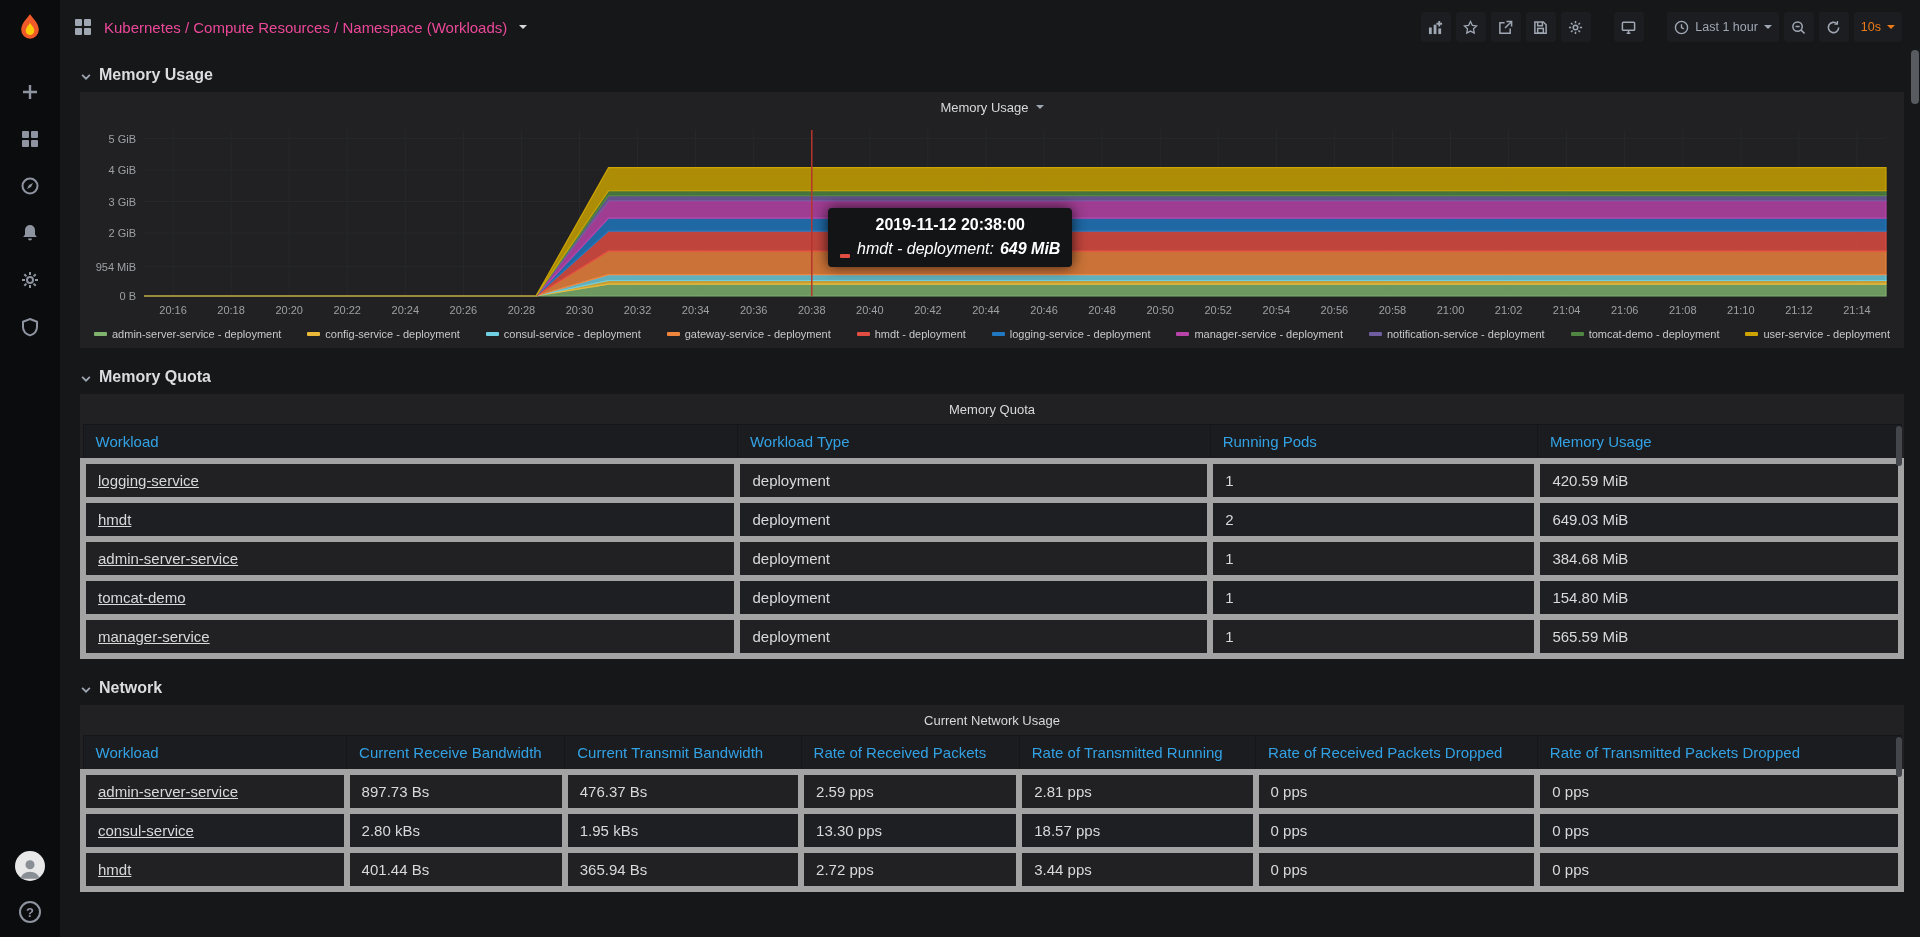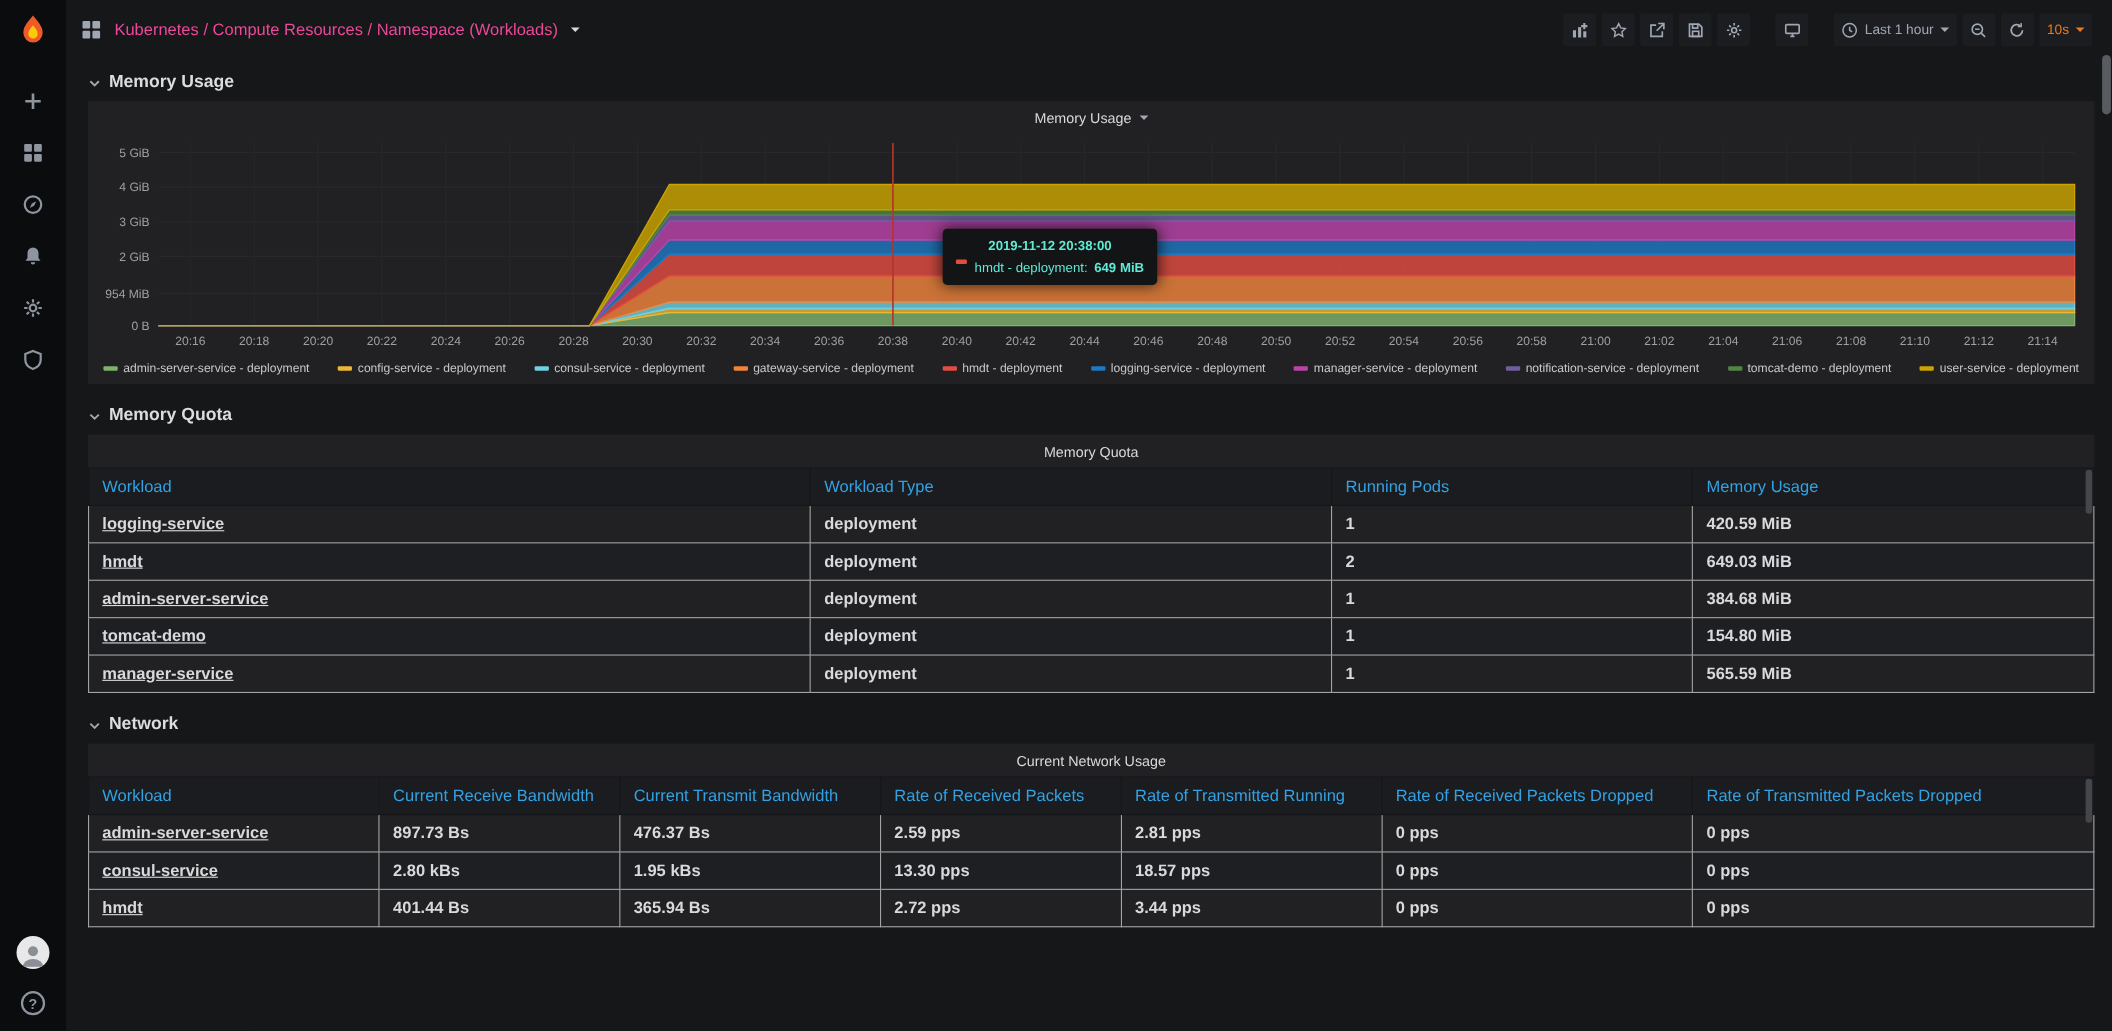--- a/index.html
+++ b/index.html
@@ -28,21 +28,21 @@
   .main { flex:1; display:flex; flex-direction:column; min-width:0; position:relative; }
   .navbar { height:54px; flex:none; display:flex; align-items:center; padding:0 18px 0 14px; }
   .nav-left { display:flex; align-items:center; gap:12px; cursor:pointer; }
   .nav-grid-icon { width:18px; height:18px; color:#9fa7b3; }
   .nav-title { font-size:15px; font-weight:500; color:#ec4899; }
   .caret { width:0; height:0; border-left:4px solid transparent; border-right:4px solid transparent; border-top:4px solid currentColor; display:inline-block; }
   .nav-right { margin-left:auto; display:flex; align-items:center; gap:5px; }
   .icon-btn {
     height:30px; min-width:30px; padding:0 7px;
     background:#1b1d21; border-radius:3px;
-    display:flex; align-items:center; justify-content:center; gap:6px;
+    display:flex; align-items:center; justify-content:flex-start; gap:6px;
     color:#9fa7b3; font-size:12.5px; cursor:pointer;
   }
   .icon-btn svg { width:15px; height:15px; }
   .gap-left { margin-left:18px; }
   .refresh-interval { color:#eb7b18; font-weight:500; }
   .refresh-interval .caret { color:#eb7b18; }
 
   
   .content { flex:1; overflow:hidden; padding:4px 16px 0 20px; }
   .section-header { display:flex; align-items:center; gap:7px; height:34px; cursor:pointer; color:#d8d9da; }
@@ -57,34 +57,34 @@
   
   .chart-wrap { position:relative; padding:0 6px 2px 4px; }
   .grid { stroke:#26282c; stroke-width:1; }
   .tick { fill:#9da0a4; font-size:11px; font-family:"Liberation Sans",sans-serif; }
   .legend { display:flex; justify-content:space-between; align-items:center; padding:2px 14px 8px 14px;
     font-size:11px; color:#c7c8ca; white-space:nowrap; overflow:hidden; }
   .legend-item { display:flex; align-items:center; gap:5px; cursor:pointer; }
   .legend-marker { width:13px; height:4px; border-radius:1px; flex:none; }
 
   .chart-tooltip {
-    position:absolute; left:777px; top:86px;
+    position:absolute; left:748px; top:86px;
     background:#121416; border-radius:4px; padding:8px 12px 9px 12px;
-    box-shadow:0 0 14px rgba(0,0,0,0.75); font-size:12px; color:#5eead4; white-space:nowrap; z-index:5;
+    box-shadow:0 0 14px rgba(0,0,0,0.75); font-size:16px; color:#ffffff; white-space:nowrap; z-index:5;
   }
   .tooltip-time { font-weight:700; text-align:center; margin-bottom:6px; }
-  .tooltip-row { display:flex; align-items:flex-start; }
+  .tooltip-row { display:flex; align-items:flex-end;font-style:italic; }
   .tooltip-marker { width:10px; height:4px; border-radius:1px; margin-right:7px; }
   .tooltip-value { font-weight:700; margin-left:6px; }
 
   
   table { width:100%; border-collapse:collapse; font-size:15px; color:#d8d9da; table-layout:fixed; }
   th { text-align:left; padding:8px 12px; color:#33a2e5; font-weight:500; background:#1a1c1f;
        border:1px solid #141619; cursor:pointer; overflow:hidden; text-overflow:ellipsis; white-space:nowrap; }
-  td { padding:8px 12px; border:1px solid #a3a3a3; overflow:hidden; text-overflow:ellipsis; white-space:nowrap;font-weight:bold; }
+  td { padding:8px 12px; border:6px solid #a3a3a3; overflow:hidden; text-overflow:ellipsis; white-space:nowrap; }
   tbody tr:nth-child(odd)  { background:#212124; }
   tbody tr:nth-child(even) { background:#1d1f22; }
   .cell-link { text-decoration:underline; cursor:pointer; }
 
   
   .page-scrollbar { position:absolute; right:1px; top:50px; width:8px; height:54px; background:#585c61; border-radius:4px; }
   .table-scrollbar { position:absolute; right:2px; top:32px; width:6px; height:40px; background:#43474c; border-radius:3px; }
 </style>
 </head>
 <body>

